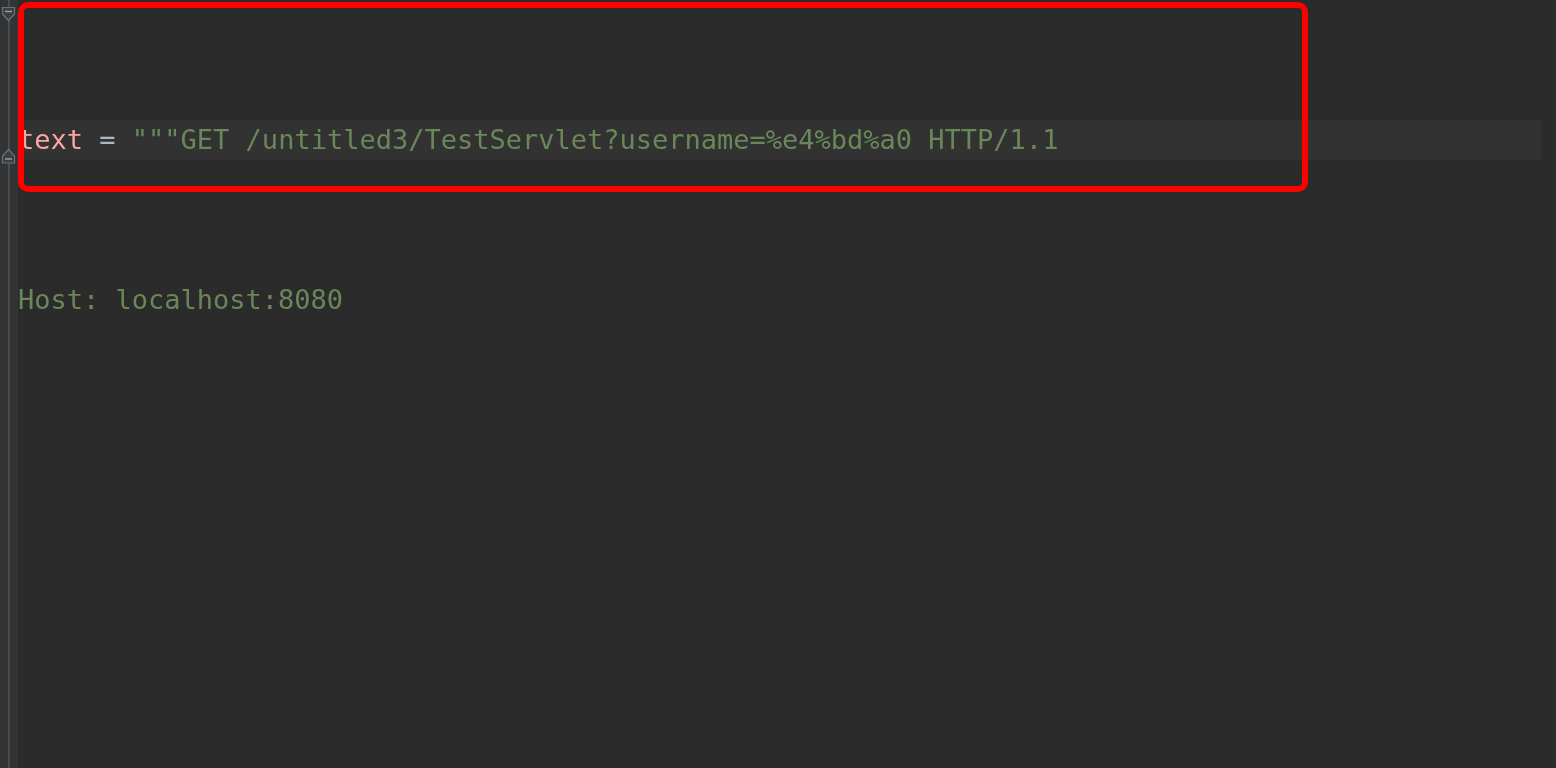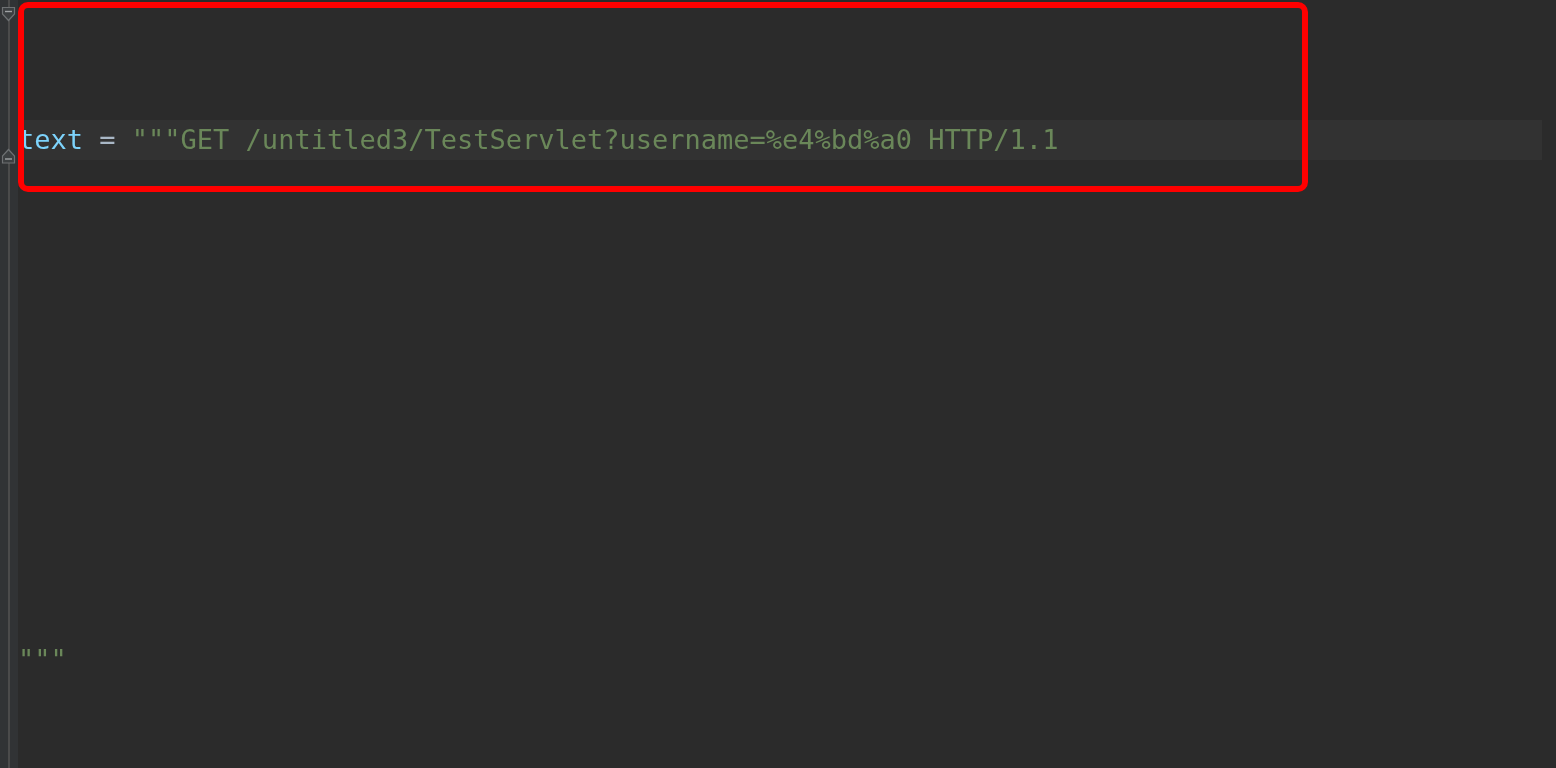--- a/index.html
+++ b/index.html
@@ -85,21 +85,21 @@
   #caret-line {
     position: absolute;
     left: 0;
     top: 120px;
     width: 1556px;
     height: 40px;
     background: #323232;
   }
 
   
-  .tok-default  { color: #7dd3fc; }
+  .tok-default  { color: #fca5a5; }
   .tok-string   { color: #6a8759; }
   .tok-op       { color: #a9b7c6; }
 
   
   #annotation-box {
     position: absolute;
     left: 18px;
     top: 2px;
     width: 1290px;
     height: 190px;
@@ -131,20 +131,21 @@
         <path d="M8.5 1.5 L14.5 8 V15 H2.5 V8 Z" fill="#3c3f41" stroke="#6e7173" stroke-width="1.2"></path>
         <path d="M5 11 H12" stroke="#a0a3a5" stroke-width="1.4"></path>
       </svg>
     </div>
   </div>
 
   <div id="code">
 
     <div class="line"><span class="tok-default">text</span><span class="tok-default"> </span><span class="tok-op">=</span><span class="tok-default"> </span><span class="tok-string">"""GET /untitled3/TestServlet?username=%e4%bd%a0 HTTP/1.1</span></div>
 
+    <div class="line"><span class="tok-string">Host: localhost:8080</span></div>
 
     <div class="line">&nbsp;</div>
 
     <div class="line">&nbsp;</div>
 
     <div class="line"><span class="tok-string">"""</span></div>
 
     
 
     

